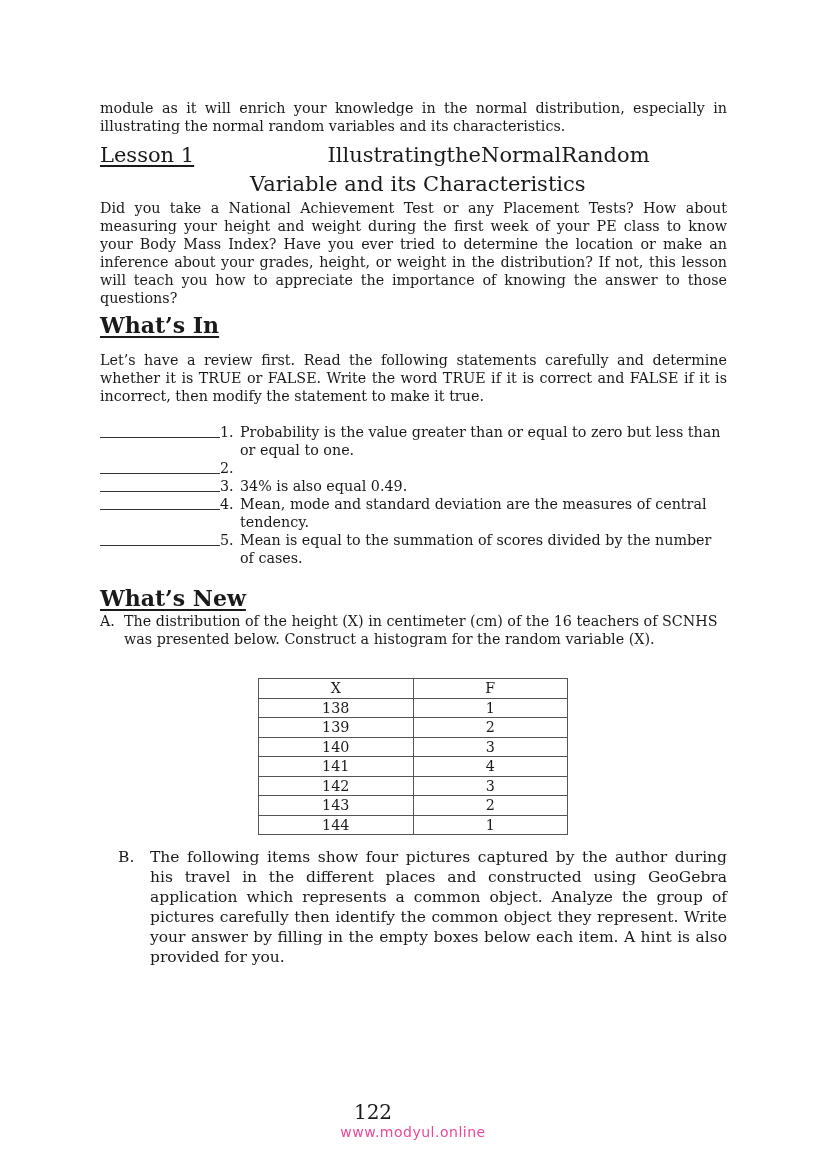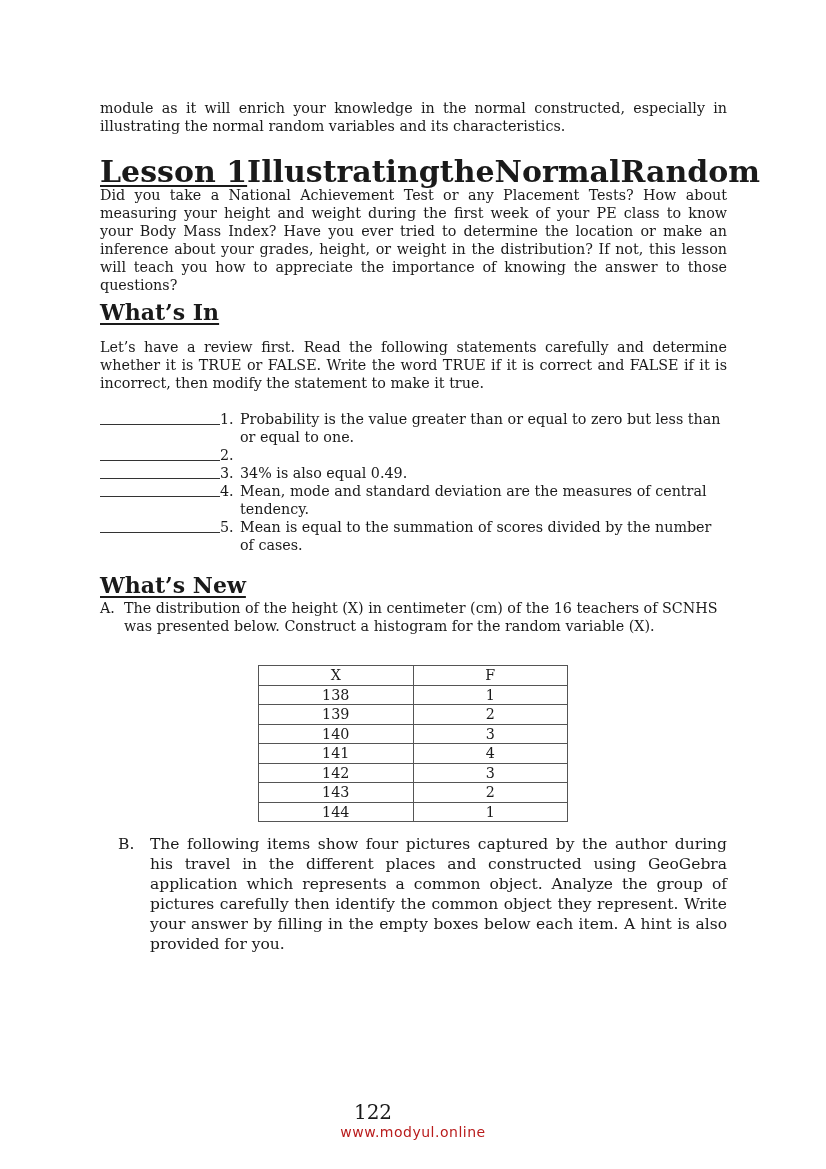--- a/index.html
+++ b/index.html
@@ -1,56 +1,57 @@
 <!DOCTYPE html>
 <html><head>
 <meta charset="utf-8">
 <style>
   html, body { margin: 0; padding: 0; background: #ffffff; }
   body { width: 826px; height: 1169px; position: relative; overflow: hidden;
          font-family: "DejaVu Serif", "Liberation Serif", serif; color: #1a1a1a; }
   .page { position: absolute; left: 100px; top: 99px; width: 627px; }
   .para { font-size: 14.3px; line-height: 18px; text-align: justify; margin: 0; }
-  .h-lesson { display: flex; margin-top: 22px; font-weight: bold; font-size: 30px; line-height: 29px; }
+  .h-lesson { display: flex; margin-top: 6px; font-weight: normal; font-size: 21px; line-height: 29px; }
   .h-lesson .num { width: 150px; text-decoration: underline; text-decoration-thickness: 2px; text-underline-offset: 3px; white-space: pre; }
   .h-lesson .title { flex: 1; }
-  .h-lesson .title .l1 { display: flex; justify-content: flex-start; }
+  .h-lesson .title .l1 { display: flex; justify-content: center; }
   .h-section { font-weight: bold; font-size: 22px; line-height: 28px; margin: 4px 0 0 0;
                text-decoration: underline; text-decoration-thickness: 2px; text-underline-offset: 3px; }
   .items { margin-top: 18px; }
   .item { display: flex; font-size: 14.3px; line-height: 18px; }
   .item .blank { width: 120px; border-bottom: 1px solid #333; height: 14px; flex: none; }
   .item .num { width: 20px; flex: none; }
   .item .txt { flex: 1; }
   .item-A { display: flex; font-size: 14.3px; line-height: 18px; }
   .item-A .lbl { width: 24px; flex: none; }
   table.freq { border-collapse: collapse; margin: 30px 0 0 158px; width: 310px; font-size: 14.3px; }
   table.freq td, table.freq th { border: 1px solid #555; text-align: center; padding: 0; height: 18.5px; font-weight: normal; width: 50%; }
   .partB { display: flex; margin-top: 12px; margin-left: 18px; font-size: 15.5px; line-height: 20px; }
   .partB .lbl { width: 32px; flex: none; }
   .partB .txt { flex: 1; text-align: justify; }
   .footer { position: absolute; left: 16px; width: 714px; top: 1100px; text-align: center; font-size: 20px; }
   .watermark { position: absolute; left: 0; width: 826px; top: 1124px; text-align: center;
-               font-family: "DejaVu Sans", sans-serif; font-size: 14px; color: #b91c1c; letter-spacing: 0.5px; }
+               font-family: "DejaVu Sans", sans-serif; font-size: 14px; color: #ec4899; letter-spacing: 0.5px; }
 </style>
 </head>
 <body>
 
 <div class="page">
-  <p class="para">module as it will enrich your knowledge in the normal constructed, especially in illustrating the normal random variables and its characteristics.</p>
+  <p class="para">module as it will enrich your knowledge in the normal distribution, especially in illustrating the normal random variables and its characteristics.</p>
 
   <div class="h-lesson">
     <div class="num">Lesson 1</div>
     <div class="title">
       <div class="l1">
         <span>Illustrating</span>
         <span>the</span>
         <span>Normal</span>
         <span>Random</span>
       </div>
+      <div>Variable and its Characteristics</div>
     </div>
   </div>
 
   <p class="para">Did you take a National Achievement Test or any Placement Tests? How about measuring your height and weight during the first week of your PE class to know your Body Mass Index? Have you ever tried to determine the location or make an inference about your grades, height, or weight in the distribution? If not, this lesson will teach you how to appreciate the importance of knowing the answer to those questions?</p>
 
   <h2 class="h-section">What’s In</h2>
   <p class="para" style="margin-top:12px">Let’s have a review first. Read the following statements carefully and determine whether it is TRUE or FALSE. Write the word TRUE if it is correct and FALSE if it is incorrect, then modify the statement to make it true.</p>
 
   <div class="items">
     <div class="item">

